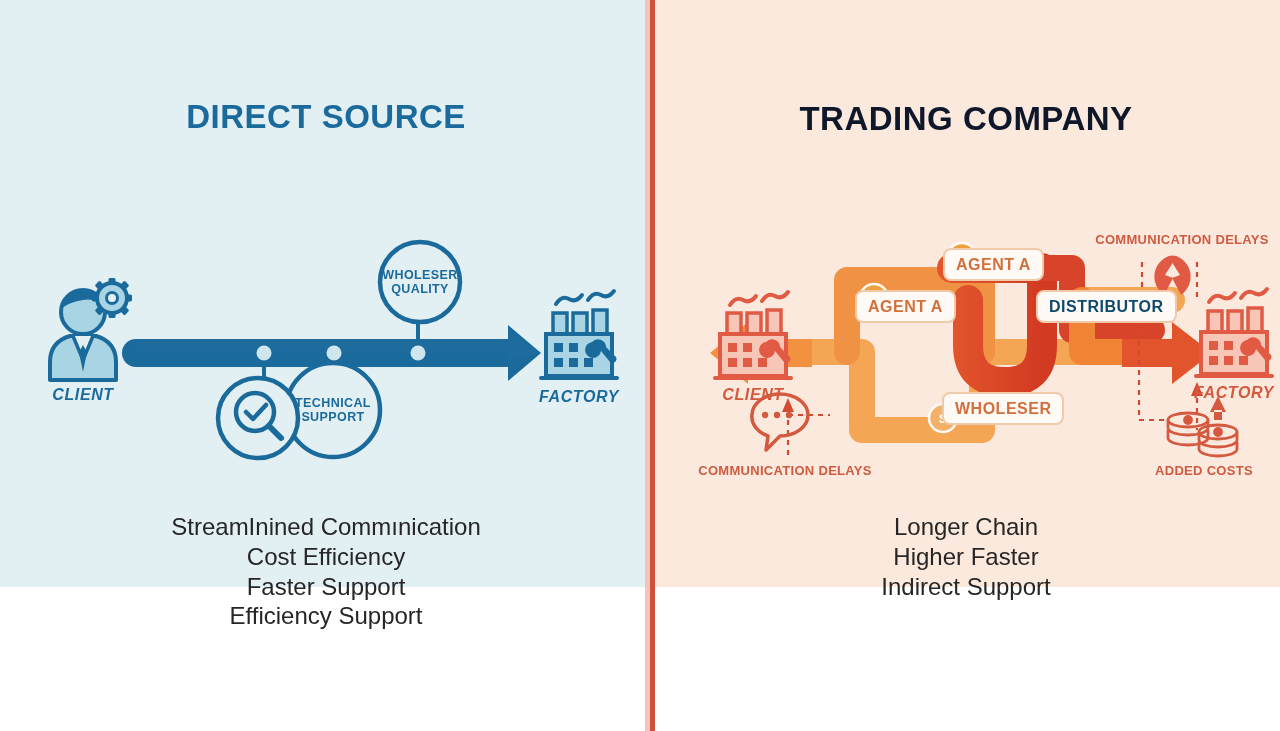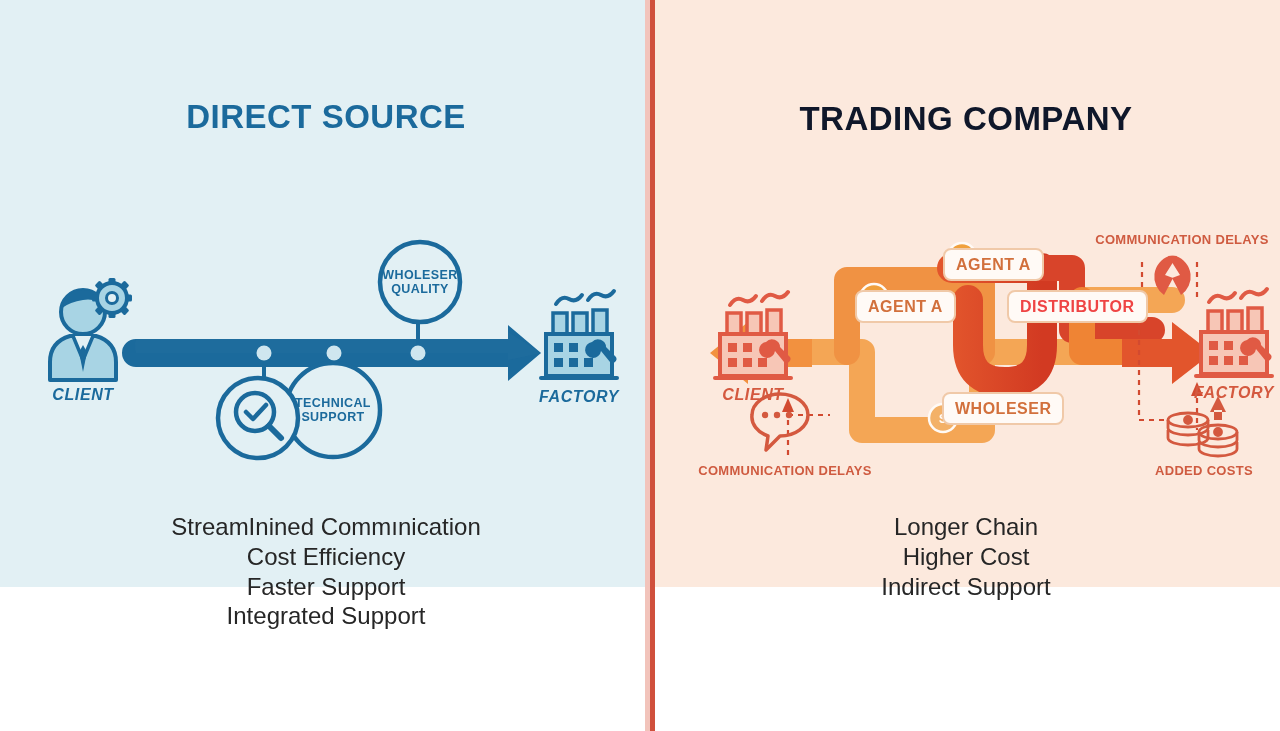--- a/index.html
+++ b/index.html
@@ -101,21 +101,21 @@
     border: 2px solid #f0c9a8;
     border-radius: 8px;
     font-weight: bold;
     font-size: 16px;
     letter-spacing: 0.5px;
     color: #d2703c;
     padding: 6px 11px 5px 11px;
     white-space: nowrap;
     z-index: 12;
   }
-  .tag-distributor { color: #ef4444; }
+  .tag-distributor { color: #0c4a6e; margin-left: 29px; }
 
   svg { position: absolute; left: 0; top: 0; overflow: visible; }
 </style>
 </head>
 <body>
 
 <div id="stage">
 
   <div class="panel panel-left">
 
@@ -205,21 +205,21 @@
     </div>
 
     <div class="node-label lbl-blue" style="left:43px; top:386px; width:80px;">CLIENT</div>
 
     <div class="node-label lbl-blue" style="left:539px; top:388px; width:80px;">FACTORY</div>
 
     <div class="bullets bullets-left">
       <div>StreamInined Commınication</div>
       <div>Cost Efficiency</div>
       <div>Faster Support</div>
-      <div>Integrated Support</div>
+      <div>Efficiency Support</div>
     </div>
   </div>
 
   <div class="panel panel-right">
 
     <div class="title title-right">TRADING COMPANY</div>
 
     <svg width="628" height="731">
       <defs>
         <linearGradient id="gradOrange" x1="0" y1="0" x2="1" y2="0">
@@ -339,20 +339,20 @@
 
     <div class="node-label lbl-red" style="left:61px; top:386px; width:80px;">CLIENT</div>
     <div class="node-label lbl-red" style="left:542px; top:384px; width:80px;">FACTORY</div>
 
     <div class="annot-label" style="left:420px; top:232px; width:220px;">COMMUNICATION DELAYS</div>
     <div class="annot-label" style="left:18px; top:463px; width:230px;">COMMUNICATION DELAYS</div>
     <div class="annot-label" style="left:462px; top:463px; width:180px;">ADDED COSTS</div>
 
     <div class="bullets bullets-right">
       <div>Longer Chain</div>
-      <div>Higher Cost</div>
+      <div>Higher Faster</div>
       <div>Indirect Support</div>
     </div>
   </div>
 
   <div class="divider-glow"></div>
   <div class="divider"></div>
 </div>
 
 </body></html>

